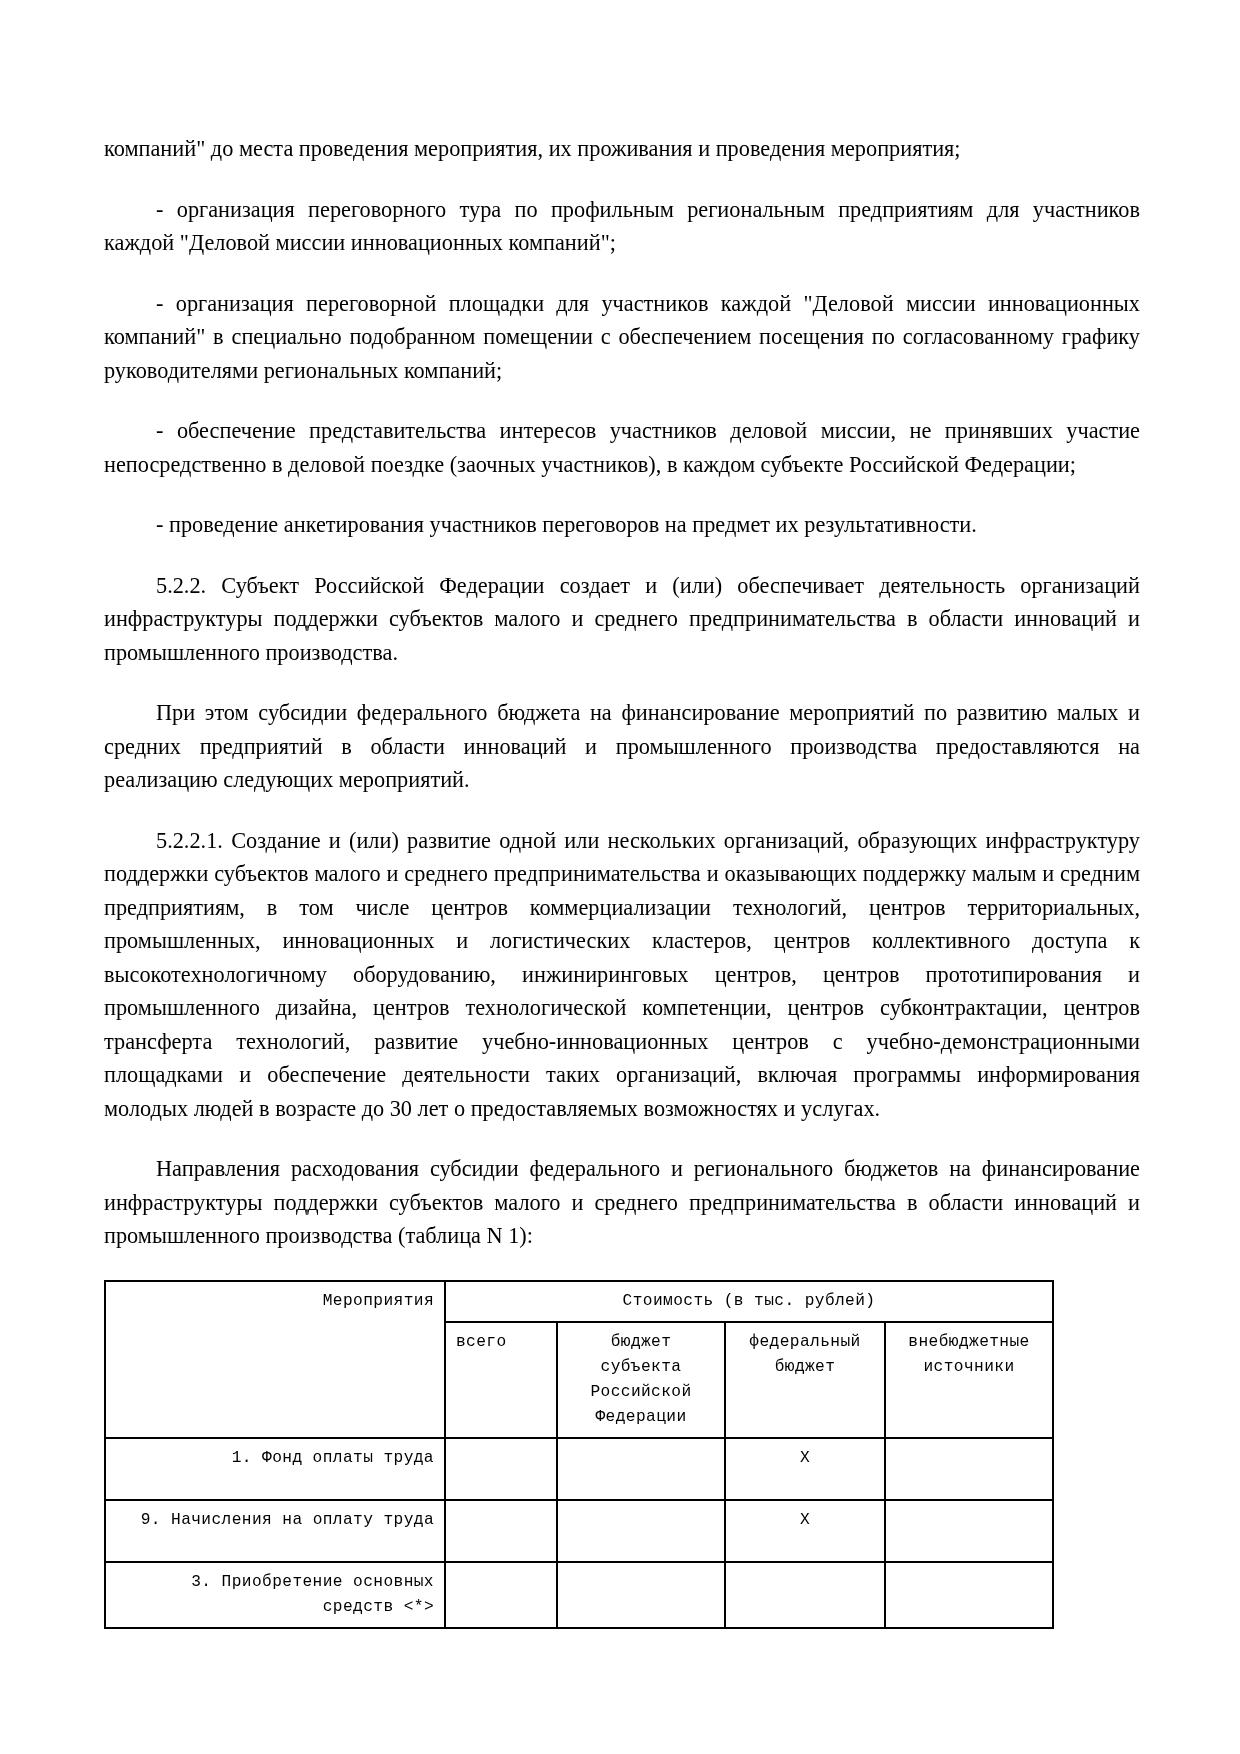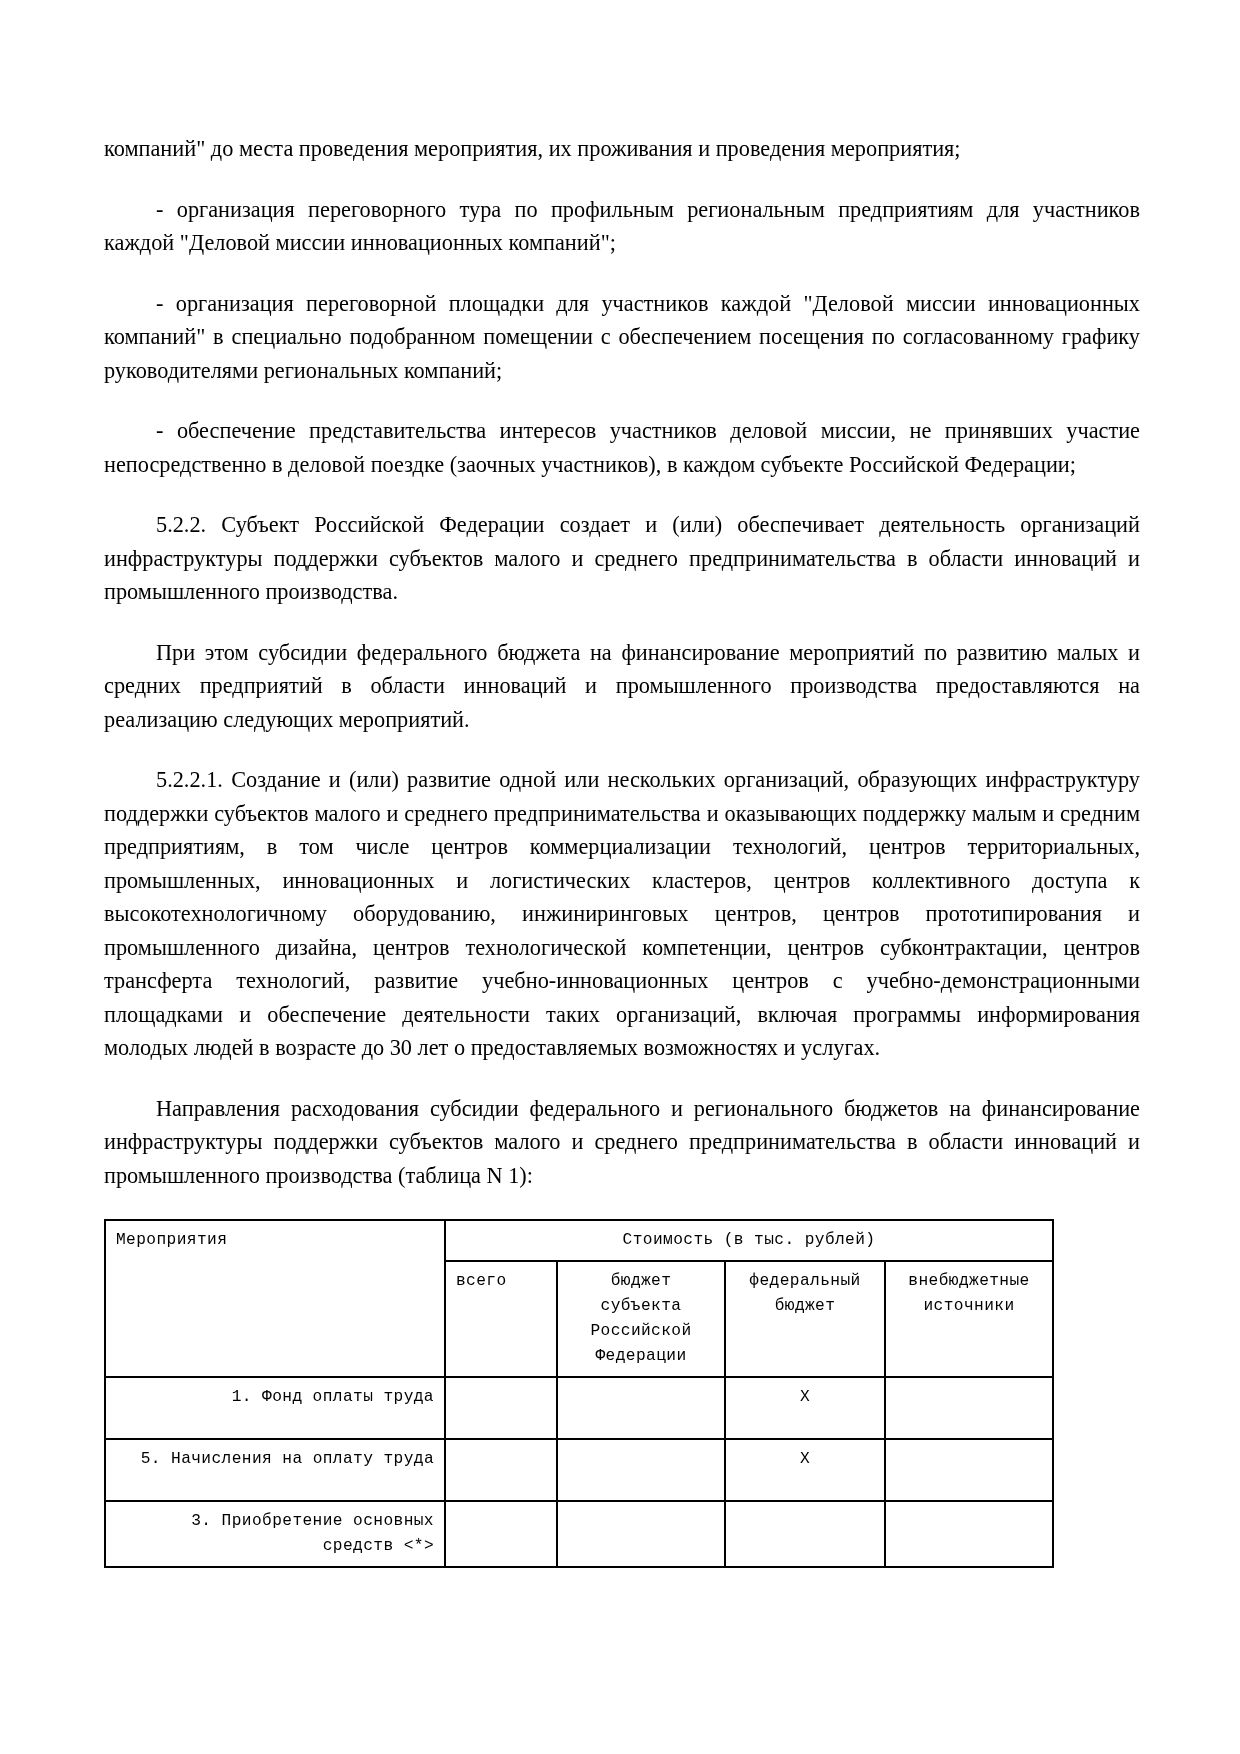--- a/index.html
+++ b/index.html
@@ -64,21 +64,21 @@
   }
   table.doc-table td,
   table.doc-table th {
     border: 2px solid #000000;
     padding: 7px 10px 7px 10px;
     vertical-align: top;
     font-weight: normal;
     color: #000;
   }
   th.col-meas {
-    text-align: left;
+    text-align: right;
     vertical-align: middle;
     height: 62px;
     letter-spacing: 0.4px;
     margin-left: 48px;
   }
   th.col-cost {
     text-align: center;
     vertical-align: middle;
     letter-spacing: 0.4px;
   }
@@ -110,20 +110,21 @@
 </head>
 <body>
 
 <div class="page">
   <div class="doc-body">
 
     <p class="para">компаний" до места проведения мероприятия, их проживания и проведения мероприятия;</p>
     <p class="para indent">- организация переговорного тура по профильным региональным предприятиям для участников каждой "Деловой миссии инновационных компаний";</p>
     <p class="para indent">- организация переговорной площадки для участников каждой "Деловой миссии инновационных компаний" в специально подобранном помещении с обеспечением посещения по согласованному графику руководителями региональных компаний;</p>
     <p class="para indent">- обеспечение представительства интересов участников деловой миссии, не принявших участие непосредственно в деловой поездке (заочных участников), в каждом субъекте Российской Федерации;</p>
+    <p class="para indent">- проведение анкетирования участников переговоров на предмет их результативности.</p>
     <p class="para indent">5.2.2. Субъект Российской Федерации создает и (или) обеспечивает деятельность организаций инфраструктуры поддержки субъектов малого и среднего предпринимательства в области инноваций и промышленного производства.</p>
     <p class="para indent">При этом субсидии федерального бюджета на финансирование мероприятий по развитию малых и средних предприятий в области инноваций и промышленного производства предоставляются на реализацию следующих мероприятий.</p>
     <p class="para indent">5.2.2.1. Создание и (или) развитие одной или нескольких организаций, образующих инфраструктуру поддержки субъектов малого и среднего предпринимательства и оказывающих поддержку малым и средним предприятиям, в том числе центров коммерциализации технологий, центров территориальных, промышленных, инновационных и логистических кластеров, центров коллективного доступа к высокотехнологичному оборудованию, инжиниринговых центров, центров прототипирования и промышленного дизайна, центров технологической компетенции, центров субконтрактации, центров трансферта технологий, развитие учебно-инновационных центров с учебно-демонстрационными площадками и обеспечение деятельности таких организаций, включая программы информирования молодых людей в возрасте до 30 лет о предоставляемых возможностях и услугах.</p>
     <p class="para indent">Направления расходования субсидии федерального и регионального бюджетов на финансирование инфраструктуры поддержки субъектов малого и среднего предпринимательства в области инноваций и промышленного производства (таблица N 1):</p>
 
 
     <table class="doc-table">
       <colgroup>
         <col class="w-meas">
         <col class="w-total">
@@ -150,21 +151,21 @@
       </thead>
       <tbody>
         <tr>
           <td class="row-label">1. Фонд оплаты труда</td>
           <td class="cell"></td>
           <td class="cell"></td>
           <td class="cell">X</td>
           <td class="cell"></td>
         </tr>
         <tr>
-          <td class="row-label">5. Начисления на оплату труда</td>
+          <td class="row-label">9. Начисления на оплату труда</td>
           <td class="cell"></td>
           <td class="cell"></td>
           <td class="cell">X</td>
           <td class="cell"></td>
         </tr>
         <tr>
           <td class="row-label">3. Приобретение основных средств &lt;*&gt;</td>
           <td class="cell"></td>
           <td class="cell"></td>
           <td class="cell"></td>

